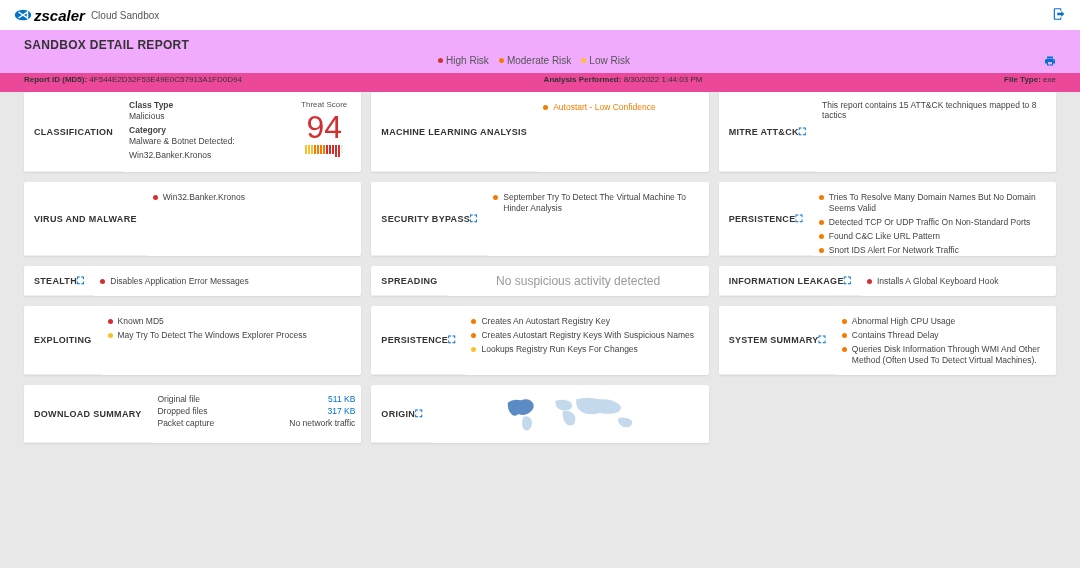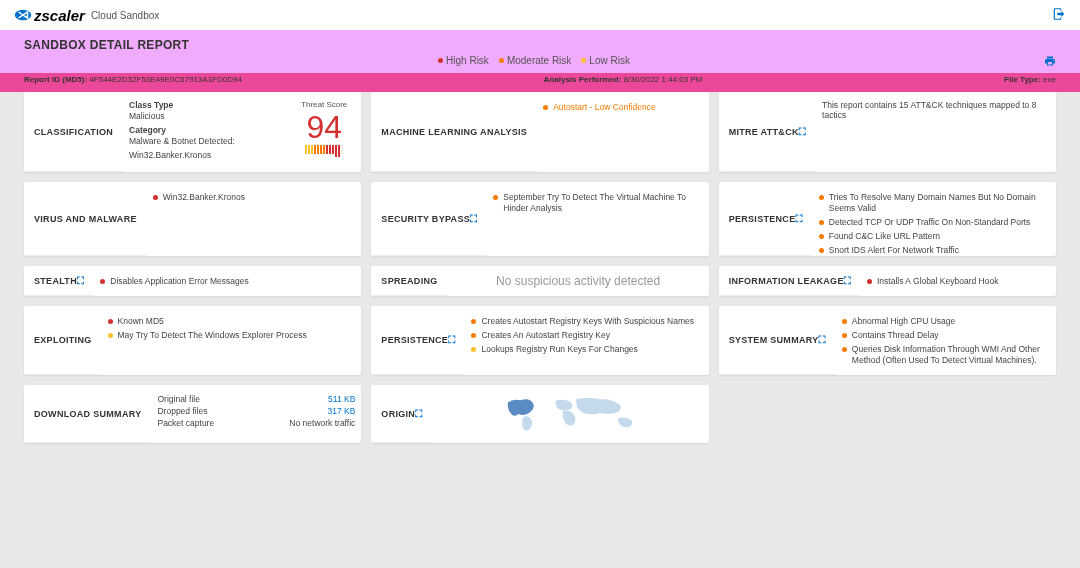--- a/index.html
+++ b/index.html
@@ -248,22 +248,22 @@
       </div>
   </div>
 
   <div class="card row4">
     <div class="card-header">
         <span>PERSISTENCE</span>
         <span class="expand-icon">⛶</span>
       </div>
     <div class="card-body">
         <ul class="item-list" id="per-list">
+          <li class="mod">Creates An Autostart Registry Key</li>
           <li class="mod">Creates Autostart Registry Keys With Suspicious Names</li>
-          <li class="mod">Creates An Autostart Registry Key</li>
           <li class="low">Lookups Registry Run Keys For Changes</li>
         </ul>
       </div>
   </div>
 
   <div class="card row4">
     <div class="card-header">
         <span>SYSTEM SUMMARY</span>
         <span class="expand-icon">⛶</span>
       </div>

